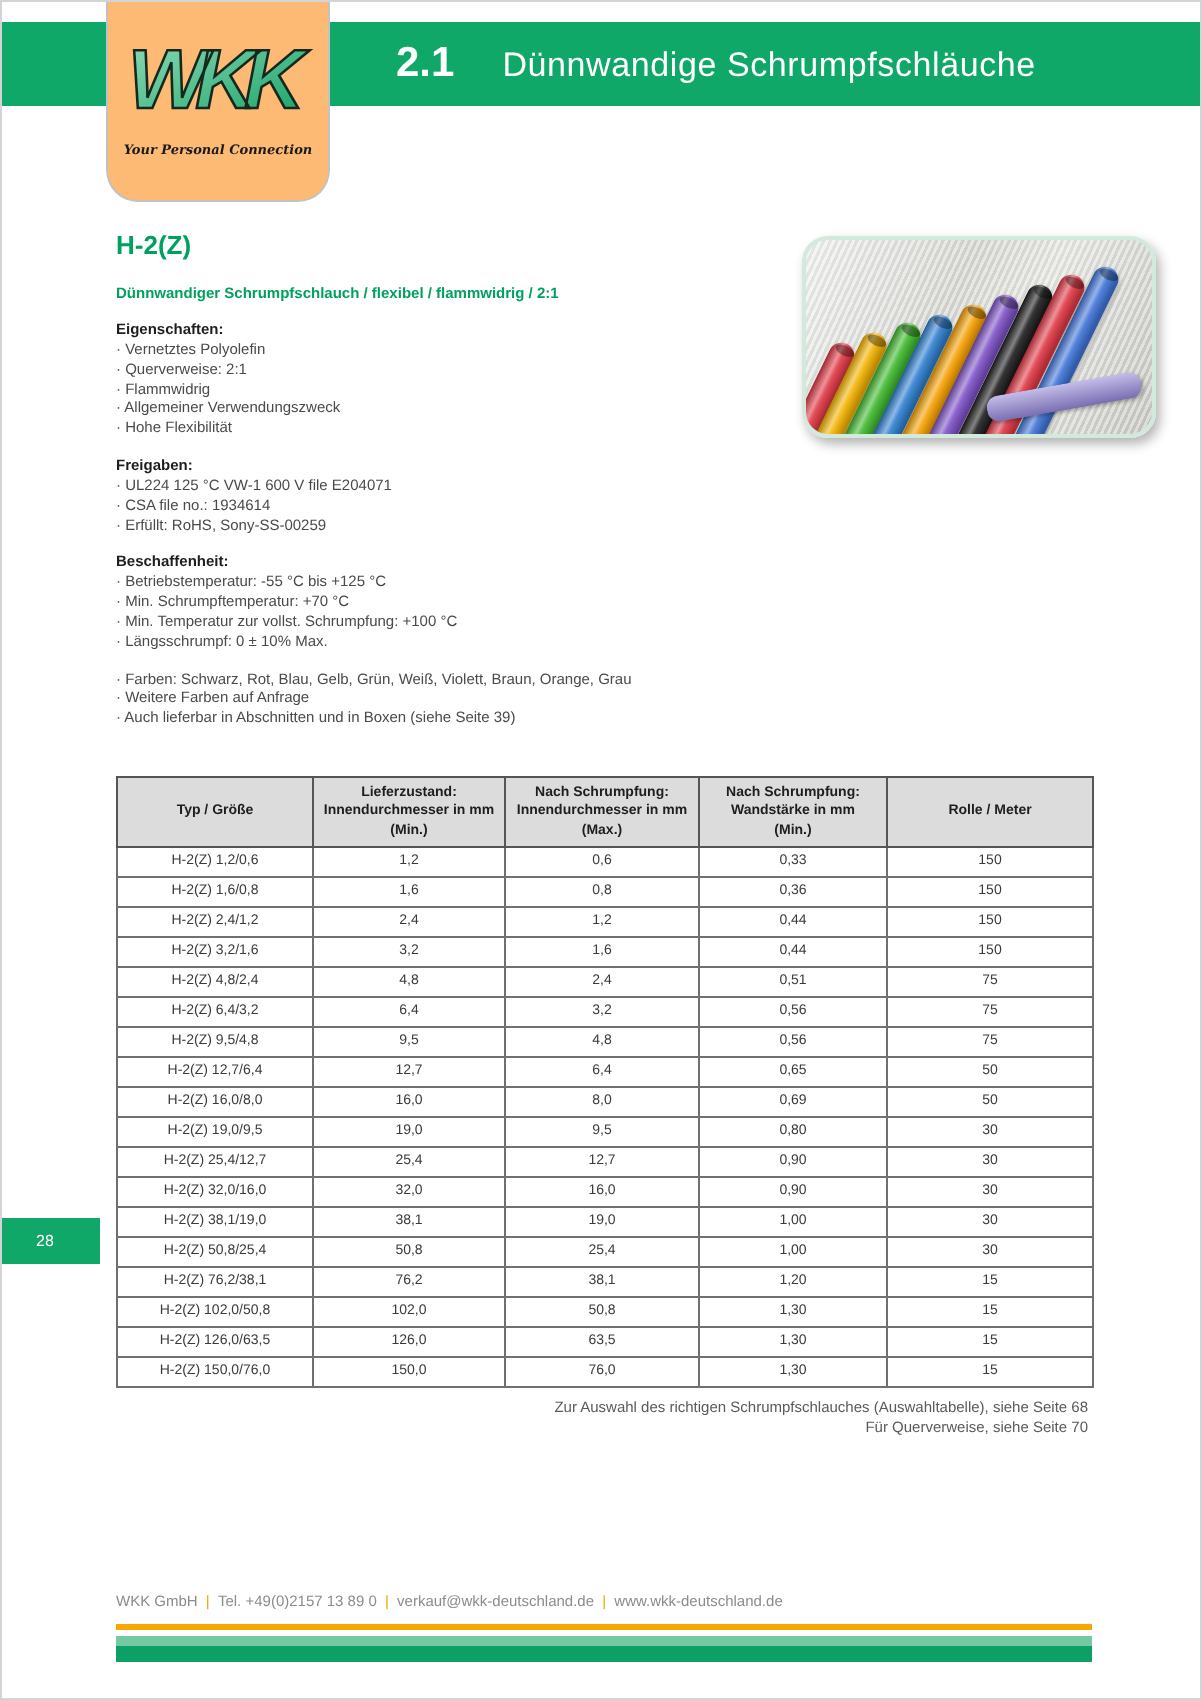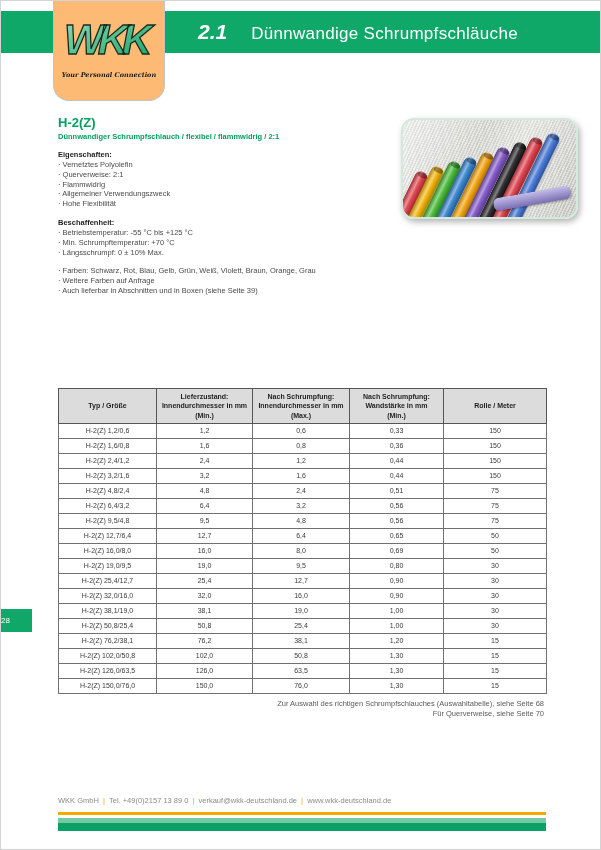--- a/index.html
+++ b/index.html
@@ -6,21 +6,21 @@
   body{
     width:601px;height:850px;position:relative;background:#fff;
     border:1px solid #d4d4d4;box-sizing:border-box;overflow:hidden;
     font-family:"Liberation Sans",sans-serif;color:#3c3c3c;
   }
   
   .header-band{
     position:absolute;top:10px;left:0;width:601px;height:42px;background:#10a868;
     display:flex;align-items:baseline;padding-left:197px;box-sizing:border-box;
   }
-  .section-number{color:#fff;font-size:21px;font-weight:bold;line-height:42px;font-style:italic;}
+  .section-number{color:#fff;font-size:21px;font-weight:bold;line-height:42px;}
   .section-title{color:#fff;font-size:17px;font-weight:400;margin-left:24px;letter-spacing:.3px;}
   .logo-box{
     position:absolute;left:52px;top:0;width:112px;height:100px;background:#fdba74;
     border:1px solid #c2c2c2;border-top:none;border-radius:0 0 16px 16px;z-index:5;
     box-sizing:border-box;text-align:center;
   }
   .logo-mark{margin-top:8px;}
   .logo-tagline{
     position:absolute;left:0;right:0;top:70px;font-family:"DejaVu Serif",serif;
     font-style:italic;font-weight:bold;font-size:6.5px;color:#1a1a1a;
@@ -42,41 +42,41 @@
     content:"";position:absolute;top:1px;left:1.5px;right:1.5px;height:5px;
     border-radius:50%;background:rgba(0,0,0,.35);
   }
   .tube-piece{
     position:absolute;right:5px;bottom:12px;width:78px;height:13px;border-radius:6px;
     transform:rotate(-10deg);box-shadow:1px 1px 2px rgba(0,0,0,.3);
   }
   
   .content{position:absolute;left:57px;top:115px;width:338px;}
   .product-title{font-size:13px;font-weight:bold;color:#00a160;margin:0;line-height:14px;}
-  .product-subtitle{font-size:7.5px;font-weight:bold;color:#00a160;margin-top:2px;line-height:9px;}
+  .product-subtitle{font-size:7.5px;font-weight:bold;color:#00a160;margin-top:12px;line-height:9px;}
   .info-section{margin-top:9px;}
   .sec-heading{font-size:7.5px;font-weight:bold;color:#1e1e1e;line-height:10px;}
   .sec-list{margin:0;padding:0;list-style:none;}
   .sec-item{font-size:7.5px;color:#4a4a4a;line-height:9.8px;}
   .sec-item::before{content:"· ";}
   
   .spec-table{position:absolute;left:57px;top:387px;width:488px;border-collapse:collapse;table-layout:fixed;}
   .spec-table th{
     background:#dcdcdc;border:1px solid #555;font-size:7px;font-weight:bold;
     text-align:center;padding:2.5px 2px;line-height:9.5px;color:#1e1e1e;
   }
   .spec-table td{
     border:1px solid #707070;font-size:7px;text-align:center;
     padding:2px 2px;line-height:10px;color:#3a3a3a;background:#fff;
   }
   
   .notes{position:absolute;right:56px;top:698px;text-align:right;font-size:7.5px;color:#5a5a5a;line-height:10px;}
   .page-tab{
-    position:absolute;left:0;top:608px;width:31px;height:23px;background:#10a868;
-    color:#fff;font-size:8px;text-align:left;line-height:23px;padding-right:6px;box-sizing:border-box;
+    position:absolute;left:0;top:608px;width:49px;height:23px;background:#10a868;
+    color:#fff;font-size:8px;text-align:center;line-height:23px;padding-right:6px;box-sizing:border-box;
   }
   .footer-text{position:absolute;left:57px;top:795px;font-size:7.5px;color:#8c8c8c;}
   .footer-text .sep{color:#f0a500;margin:0 2px;}
   .rule-orange{position:absolute;left:57px;top:811px;width:488px;height:2.5px;background:#f6a800;}
   .band-light{position:absolute;left:57px;top:817px;width:488px;height:5px;background:#74c9a0;}
   .band-dark{position:absolute;left:57px;top:822px;width:488px;height:8px;background:#0ba166;}
 </style>
 </head>
 <body>
 
@@ -119,24 +119,33 @@
         <div class="sec-heading">Eigenschaften:</div>
         <ul class="sec-list">
           <li class="sec-item">Vernetztes Polyolefin</li>
           <li class="sec-item">Querverweise: 2:1</li>
           <li class="sec-item">Flammwidrig</li>
           <li class="sec-item">Allgemeiner Verwendungszweck</li>
           <li class="sec-item">Hohe Flexibilität</li>
         </ul>
       </div>
       <div class="info-section">
+        <div class="sec-heading">Freigaben:</div>
+        <ul class="sec-list">
+          <li class="sec-item">UL224 125 °C VW-1 600 V file E204071</li>
+          <li class="sec-item">CSA file no.: 1934614</li>
+          <li class="sec-item">Erfüllt: RoHS, Sony-SS-00259</li>
+        </ul>
+      </div>
+      <div class="info-section">
         <div class="sec-heading">Beschaffenheit:</div>
         <ul class="sec-list">
           <li class="sec-item">Betriebstemperatur: -55 °C bis +125 °C</li>
           <li class="sec-item">Min. Schrumpftemperatur: +70 °C</li>
+          <li class="sec-item">Min. Temperatur zur vollst. Schrumpfung: +100 °C</li>
           <li class="sec-item">Längsschrumpf: 0 ± 10% Max.</li>
         </ul>
       </div>
       <div class="info-section">
         <ul class="sec-list">
           <li class="sec-item">Farben: Schwarz, Rot, Blau, Gelb, Grün, Weiß, Violett, Braun, Orange, Grau</li>
           <li class="sec-item">Weitere Farben auf Anfrage</li>
           <li class="sec-item">Auch lieferbar in Abschnitten und in Boxen (siehe Seite 39)</li>
         </ul>
       </div>

